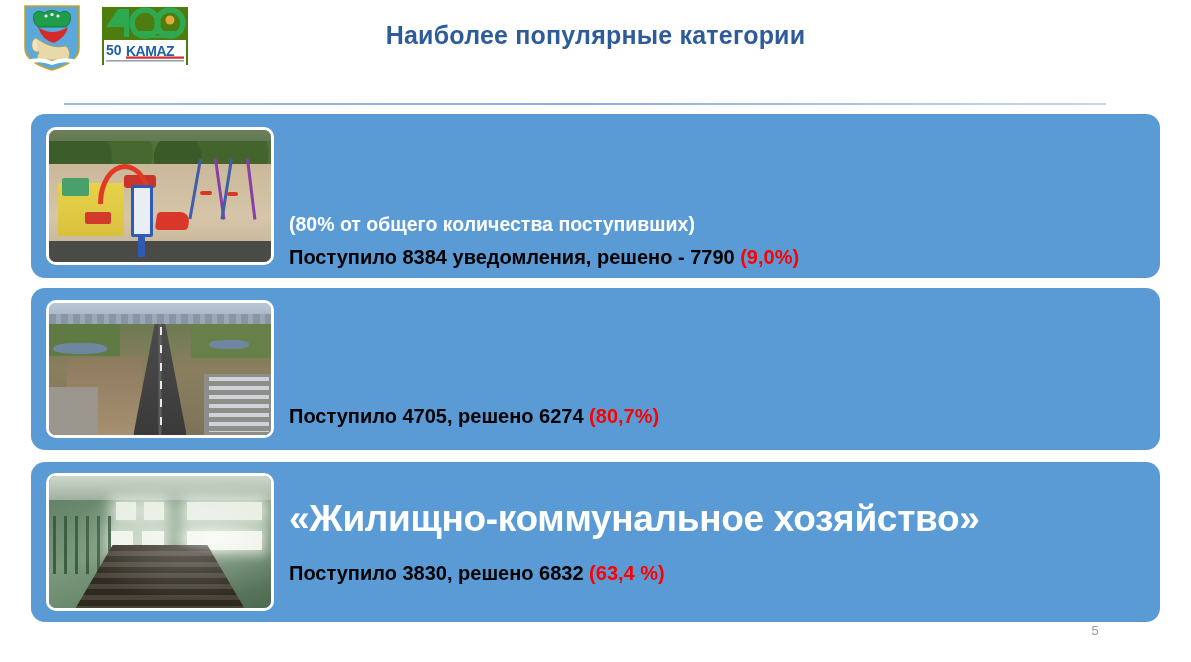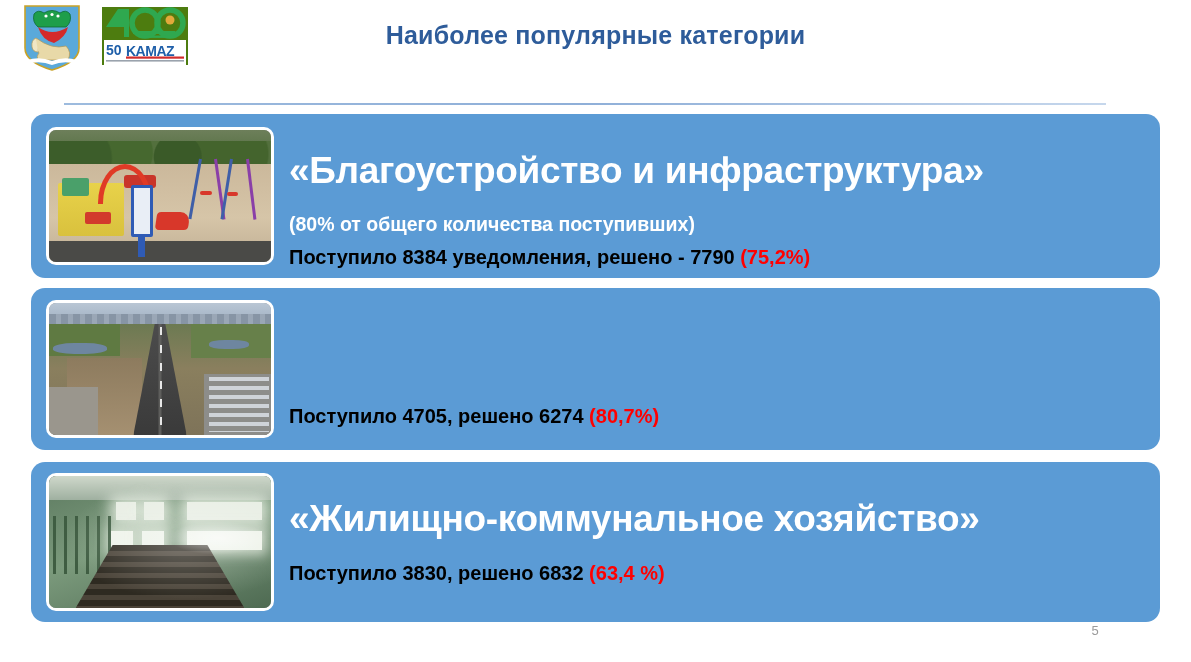--- a/index.html
+++ b/index.html
@@ -307,23 +307,22 @@
           <i></i>
           <i></i>
         <span class="pg-seat" style="left:8%;  top:52%;"></span>
         <span class="pg-seat" style="left:50%; top:54%;"></span>
       </div>
       <div class="pg-post"></div>
       <div class="pg-sign"></div>
     </div>
   </div>
   <div class="card-body">
-    <div class="card-heading">«Благоустройство и инфраструктура»</div>
     <div class="card-sub">(80% от общего количества поступивших)</div>
-    <div class="card-stat"><span>Поступило 8384 уведомления, решено - 7790 </span><span class="pct">(75,2%)</span></div>
+    <div class="card-stat"><span>Поступило 8384 уведомления, решено - 7790 </span><span class="pct">(9,0%)</span></div>
   </div>
 </div>
 
 <div class="card" id="card-1">
   <div class="card-thumb">
     <div class="photo">
       <div class="rd-sky"></div>
       <div class="rd-city"></div>
       <div class="rd-field"></div>
       <div class="rd-green1"></div>

